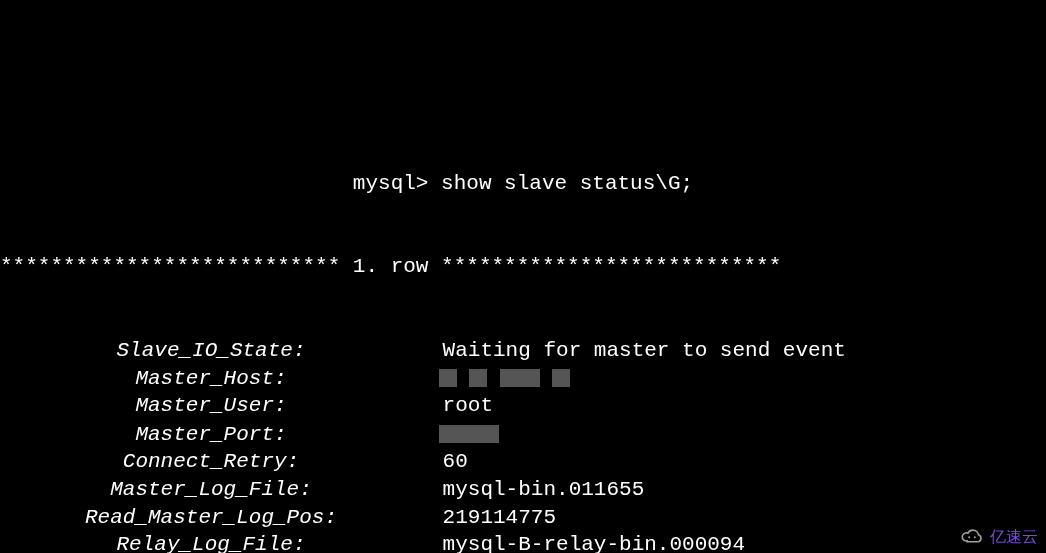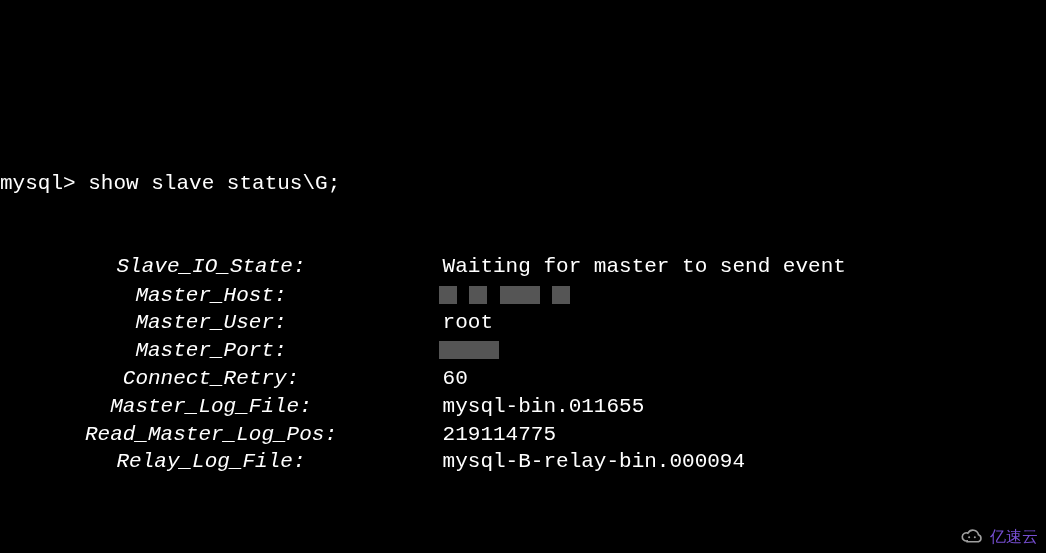--- a/index.html
+++ b/index.html
@@ -17,20 +17,21 @@
       height: 553px;
       overflow: hidden;
       position: relative;
       white-space: pre;
     }
     .terminal {
       padding: 4px 0 0 0;
     }
     .prompt-line {
       display: block;
+      text-align: center;
     }
     .sep-line {
       display: block;
     }
     .kv-line {
       display: block;
     }
     .key {
       display: inline-block;
       width: 422px;
@@ -70,20 +71,21 @@
       height: 18px;
     }
   </style>
 </head>
 <body>
 
 
 
 <div class="terminal">
   <span class="prompt-line">mysql&gt; show slave status\G;</span>
+  <span class="sep-line">*************************** 1. row ***************************</span>
   <div id="rows-container"><span class="kv-line"><span class="key">Slave_IO_State:</span> <span class="val">Waiting for master to send event</span></span><span class="kv-line"><span class="key">Master_Host:</span> <span class="redacted"><span class="redact-blk" style="width:18px"></span> <span class="redact-blk" style="width:18px"></span> <span class="redact-blk" style="width:40px"></span> <span class="redact-blk" style="width:18px"></span></span></span><span class="kv-line"><span class="key">Master_User:</span> <span class="val">root</span></span><span class="kv-line"><span class="key">Master_Port:</span> <span class="redacted"><span class="redact-blk" style="width:60px"></span></span></span><span class="kv-line"><span class="key">Connect_Retry:</span> <span class="val">60</span></span><span class="kv-line"><span class="key">Master_Log_File:</span> <span class="val">mysql-bin.011655</span></span><span class="kv-line"><span class="key">Read_Master_Log_Pos:</span> <span class="val">219114775</span></span><span class="kv-line"><span class="key">Relay_Log_File:</span> <span class="val">mysql-B-relay-bin.000094</span></span></div>
 </div>
 
 <div class="watermark">
   <svg viewBox="0 0 64 40">
     <path fill="none" stroke="#bbb" stroke-width="4" d="M20 32 a10 10 0 1 1 2 -19 a14 14 0 0 1 26 4 a9 9 0 0 1 0 17 H20 Z"></path>
     <circle cx="25" cy="23" r="2.5" fill="#bbb"></circle>
     <circle cx="39" cy="23" r="2.5" fill="#bbb"></circle>
   </svg>
   <span>亿速云</span>

